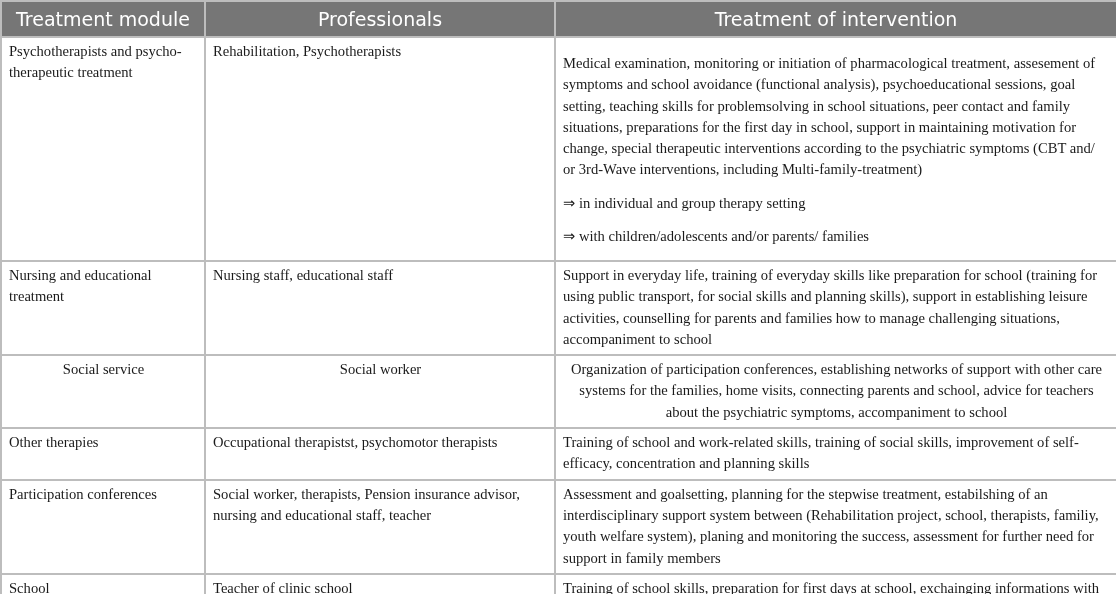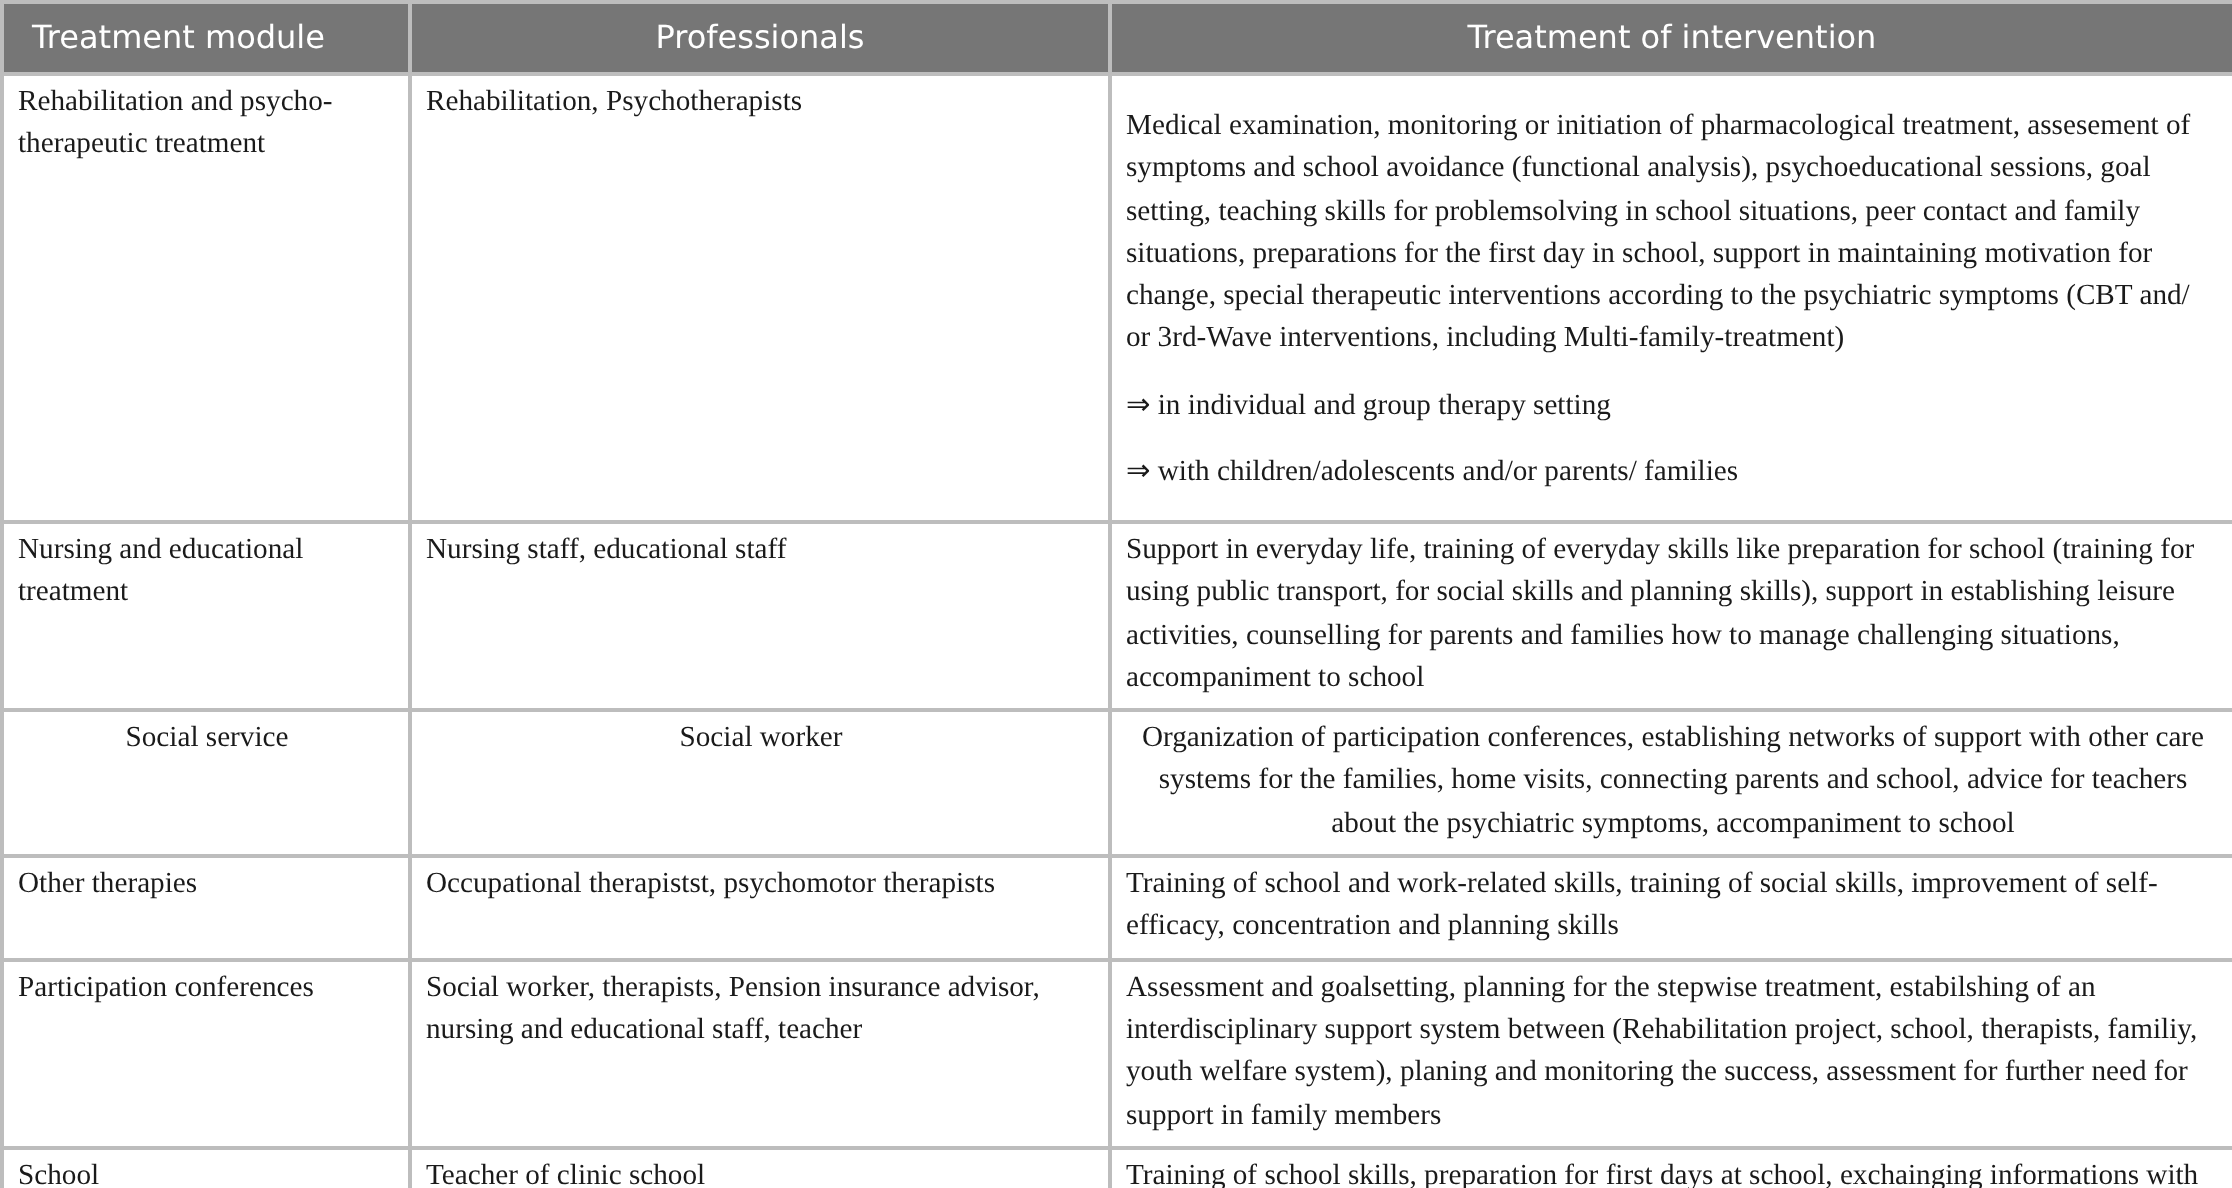--- a/index.html
+++ b/index.html
@@ -13,21 +13,21 @@
     color: #1a1a1a;
   }
   col.c1 { width: 204px; }
   col.c2 { width: 350px; }
   col.c3 { width: 562px; }
   thead th {
     background: #767676;
     color: #ffffff;
     font-family: "DejaVu Sans", sans-serif;
     font-weight: normal;
-    font-size: 16px;
+    font-size: 19px;
     height: 34px;
     padding: 0 14px;
     border: 2px solid #bdbdbd;
     line-height: 34px;
     white-space: nowrap;
   }
   thead th.left { text-align: left; }
   thead th.center { text-align: center; }
   tbody td {
     vertical-align: top;
@@ -54,21 +54,21 @@
     </colgroup>
   <thead>
     <tr>
       <th class="left">Treatment module</th>
       <th class="center">Professionals</th>
       <th class="center">Treatment of intervention</th>
     </tr>
   </thead>
   <tbody>
     <tr class="row0">
-      <td>Rehabilitation and psycho-therapeutic treatment</td>
+      <td>Psychotherapists and psycho-therapeutic treatment</td>
       <td>Rehabilitation, Psychotherapists</td>
       <td>
         <span class="line">Medical examination, monitoring or initiation of pharmacological treatment, assesement of symptoms and school avoidance (functional analysis), psychoeducational sessions, goal setting, teaching skills for problemsolving in school situations, peer contact and family situations, preparations for the first day in school, support in maintaining motivation for change, special therapeutic interventions according to the psychiatric symptoms (CBT and/ or 3rd-Wave interventions, including Multi-family-treatment)</span>
         <span class="line">⇒ in individual and group therapy setting</span>
         <span class="line">⇒ with children/adolescents and/or parents/ families</span>
       </td>
     </tr>
     <tr class="row1">
       <td>Nursing and educational treatment</td>
       <td>Nursing staff, educational staff</td>

